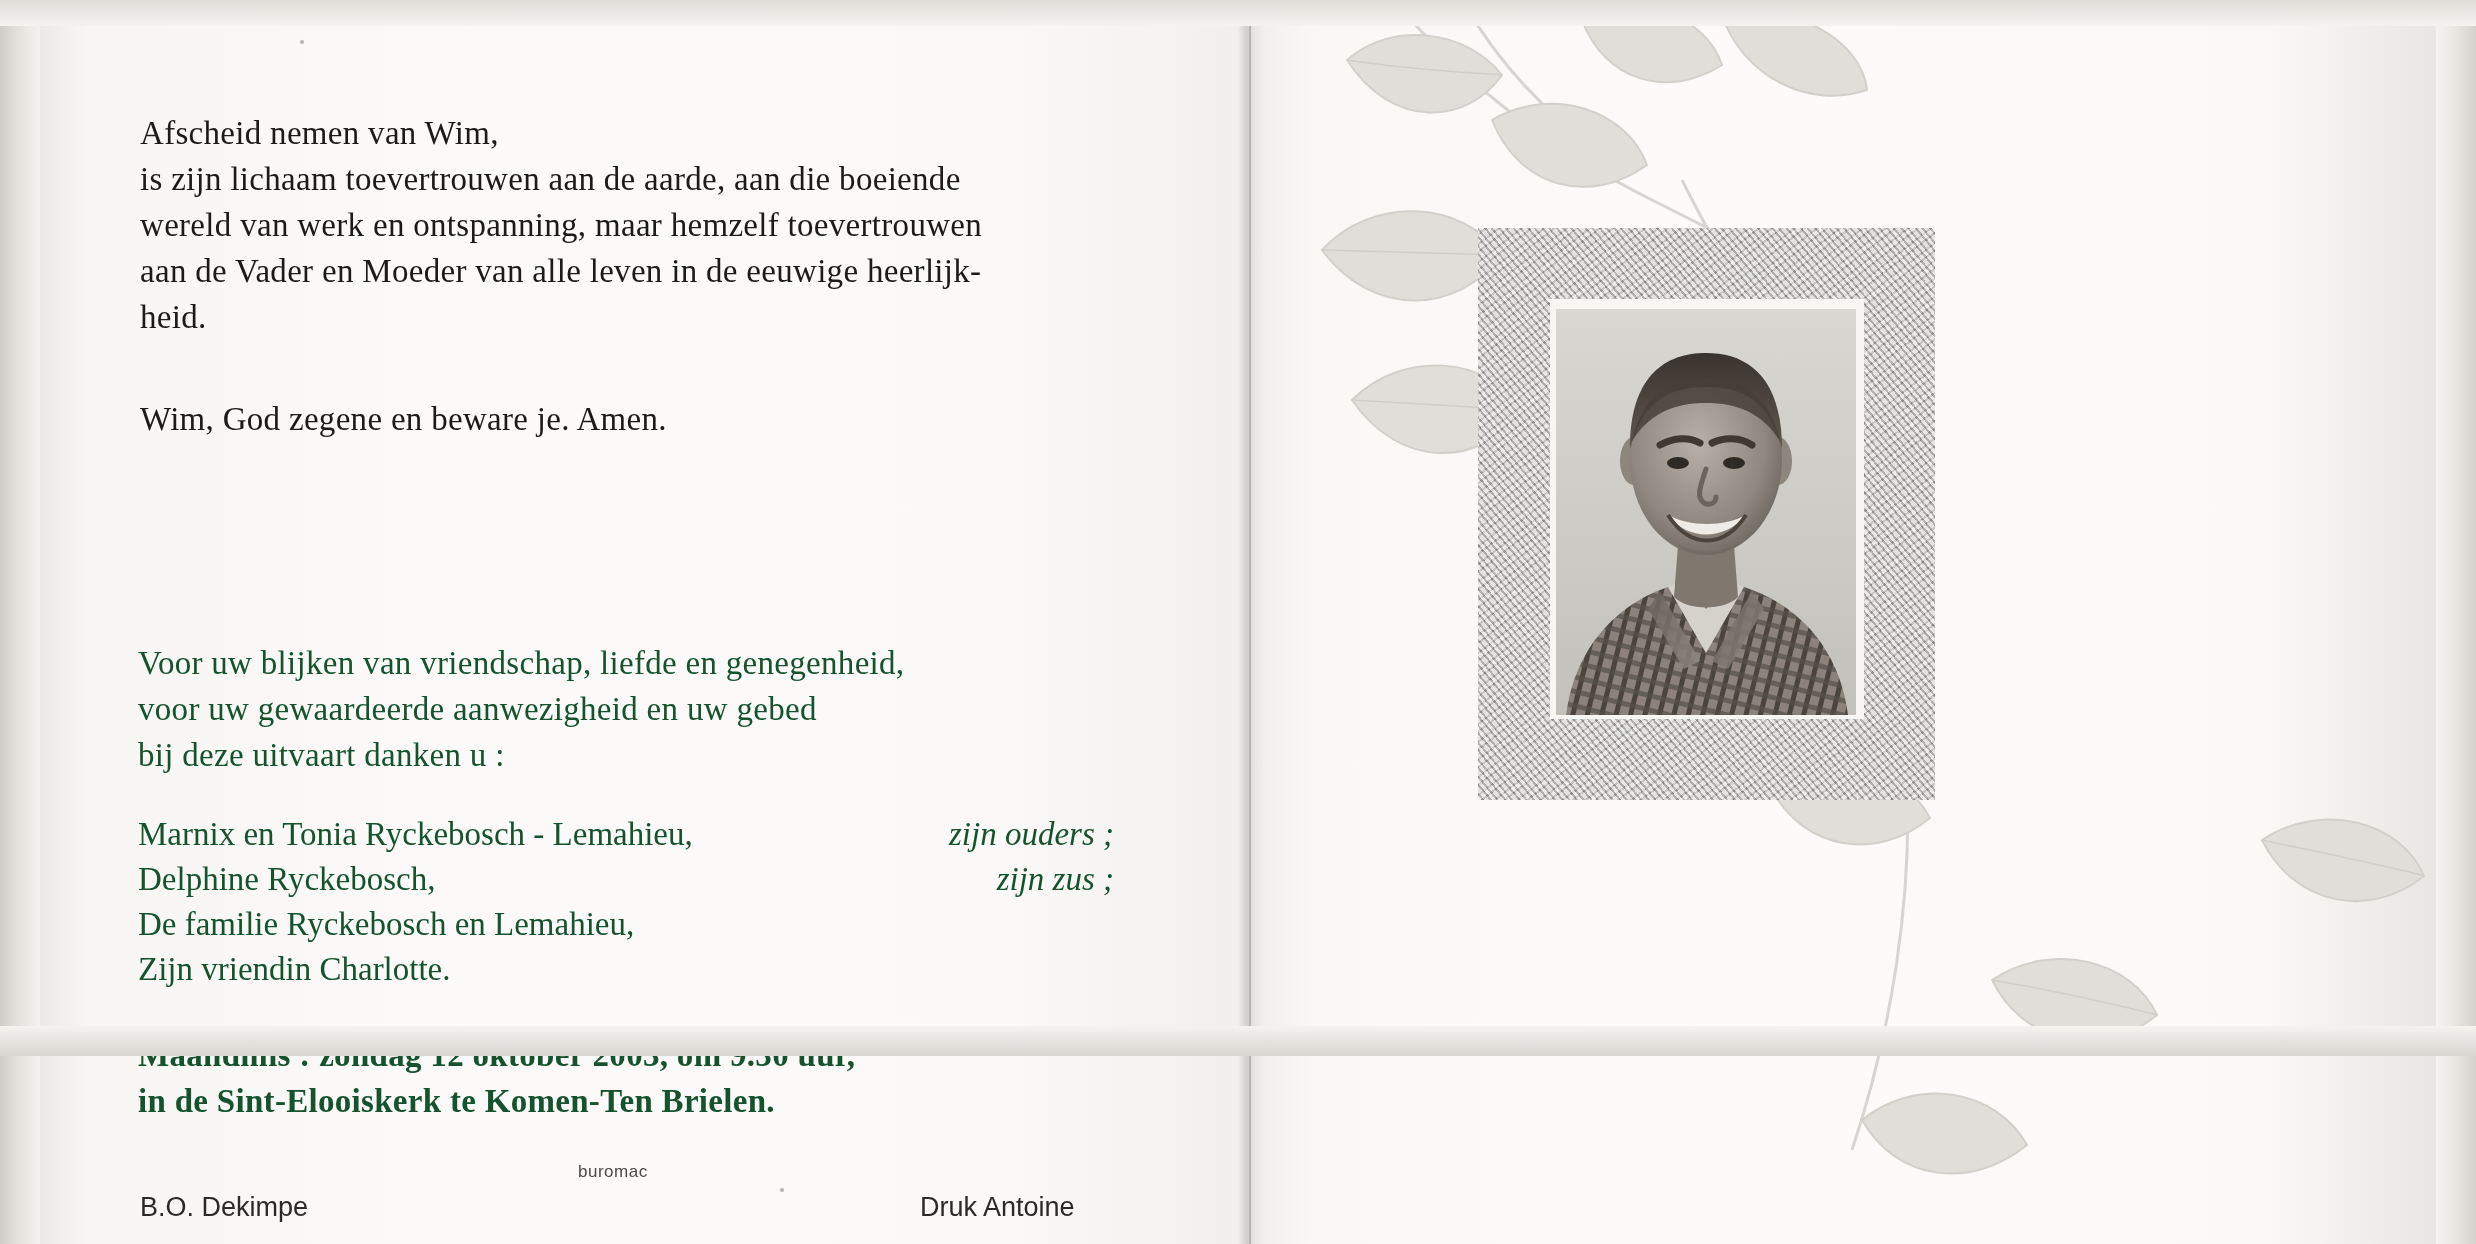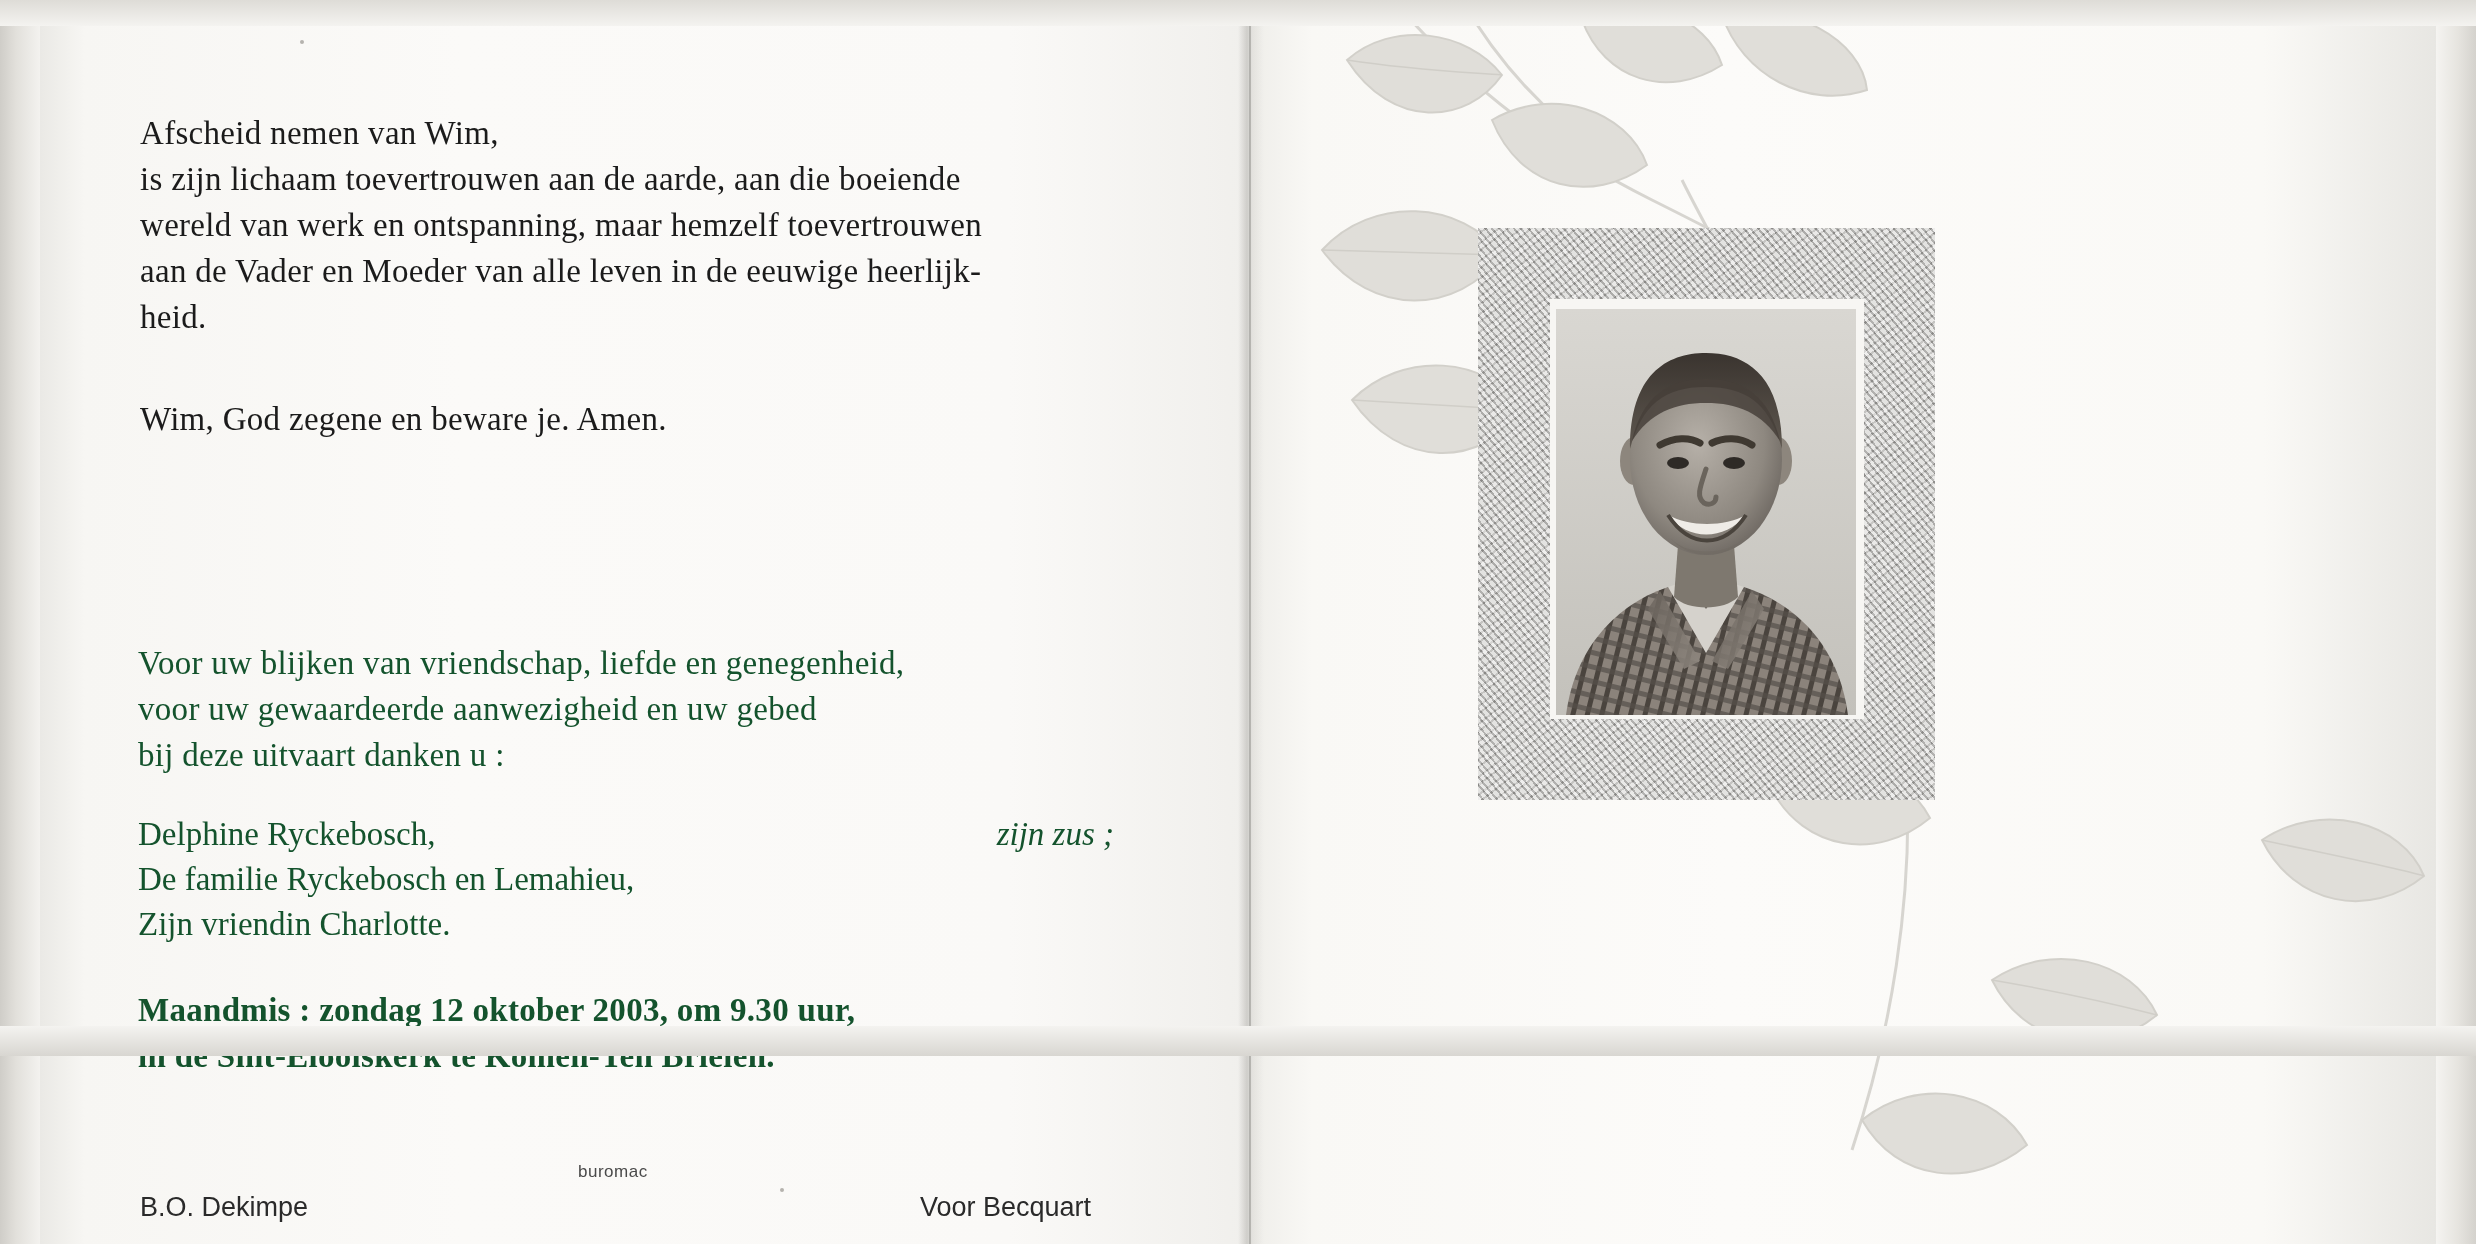--- a/index.html
+++ b/index.html
@@ -313,20 +313,24 @@
     <p class="para spaced">Wim, God zegene en beware je. Amen.</p>
   </div>
 
   <div class="thanks-block">
     <p class="para" style="white-space: pre-line;">Voor uw blijken van vriendschap, liefde en genegenheid,
 voor uw gewaardeerde aanwezigheid en uw gebed
 bij deze uitvaart danken u :</p>
 
     <table class="names-table">
       <tbody>
+          <tr>
+        <td>Marnix en Tonia Ryckebosch - Lemahieu,</td>
+        <td class="rel">zijn ouders ;</td>
+      </tr>
       <tr>
         <td>Delphine Ryckebosch,</td>
         <td class="rel">zijn zus ;</td>
       </tr>
       <tr>
         <td>De familie Ryckebosch en Lemahieu,</td>
         <td class="rel"></td>
       </tr>
       <tr>
         <td>Zijn vriendin Charlotte.</td>
@@ -335,21 +339,21 @@
     </tbody>
       </table>
 
     <p class="para mass-block" style="white-space: pre-line;">Maandmis : zondag 12 oktober 2003, om 9.30 uur,
 in de Sint-Elooiskerk te Komen-Ten Brielen.</p>
   </div>
 
   <div class="footer">
     <div class="buromac">buromac</div>
     <div class="footer-left">B.O. Dekimpe</div>
-    <div class="footer-right">Voor Becquart</div>
+    <div class="footer-right">Druk Antoine</div>
   </div>
 
   <div class="fold"></div>
   <div class="fold-line"></div>
   <div class="edge-left"></div>
   <div class="edge-right"></div>
   <div class="edge-top"></div>
   <div class="edge-bottom"></div>
 
   <div class="speck" style="left:780px; top:1188px;"></div>

